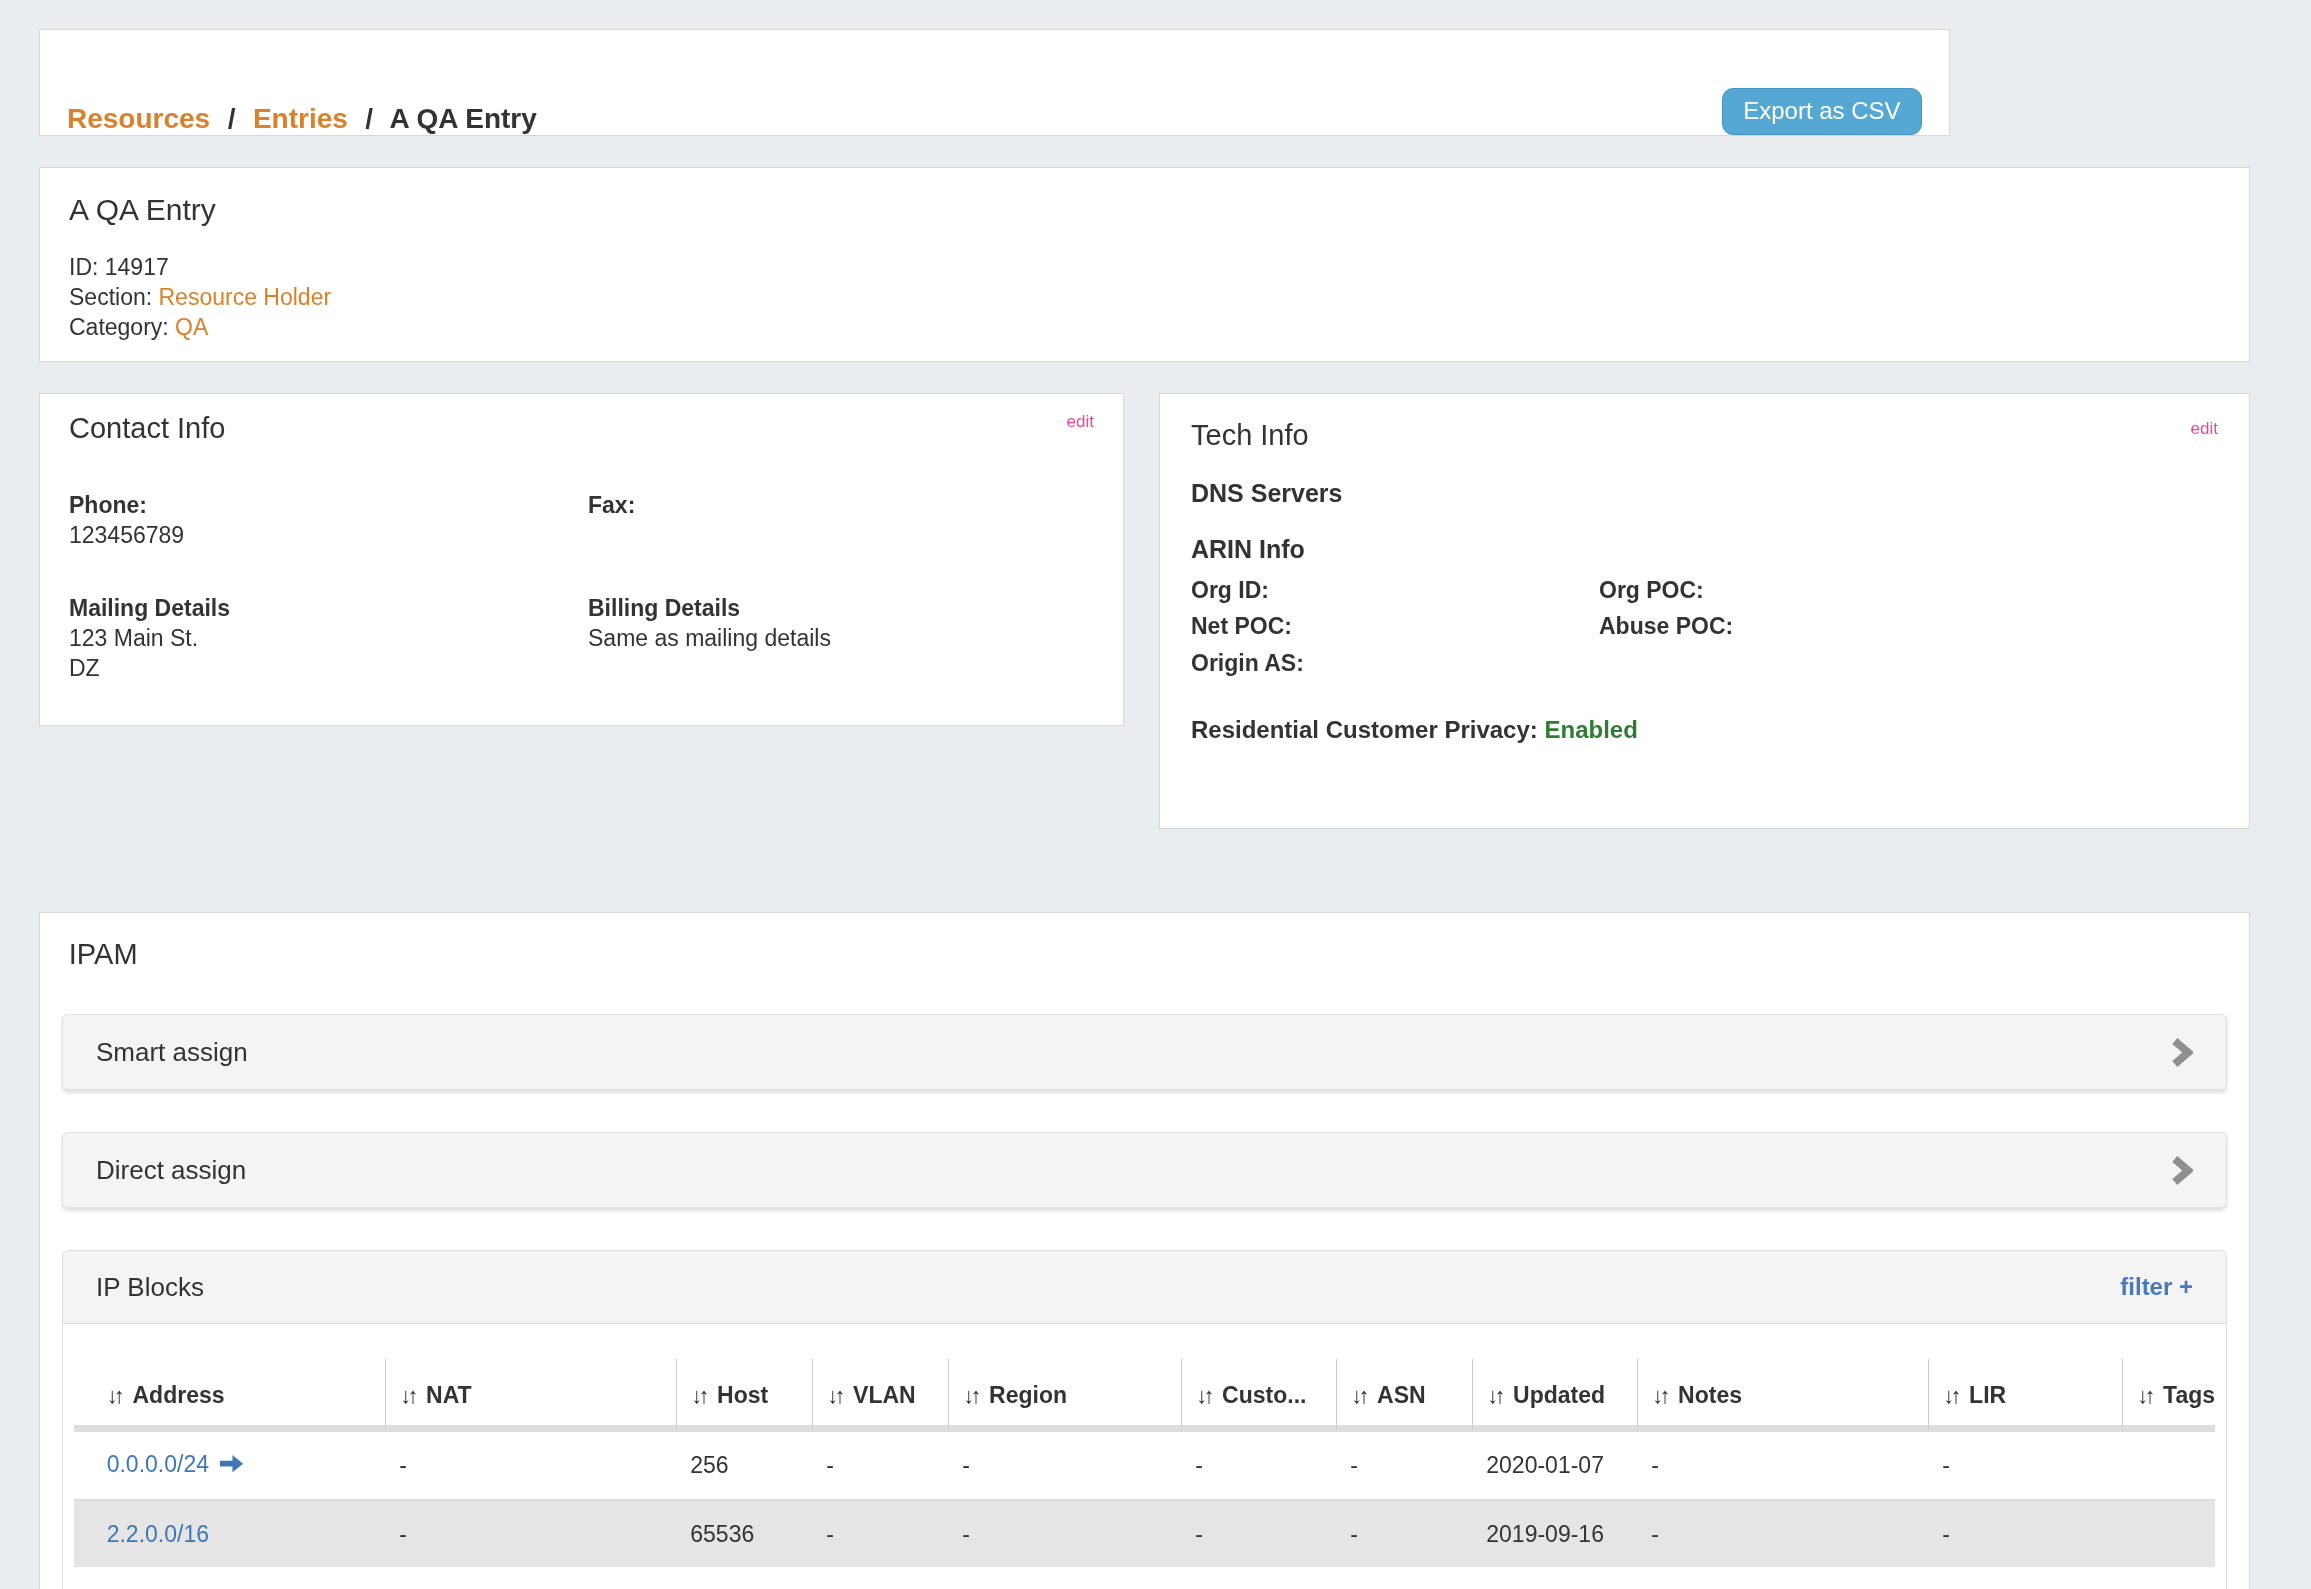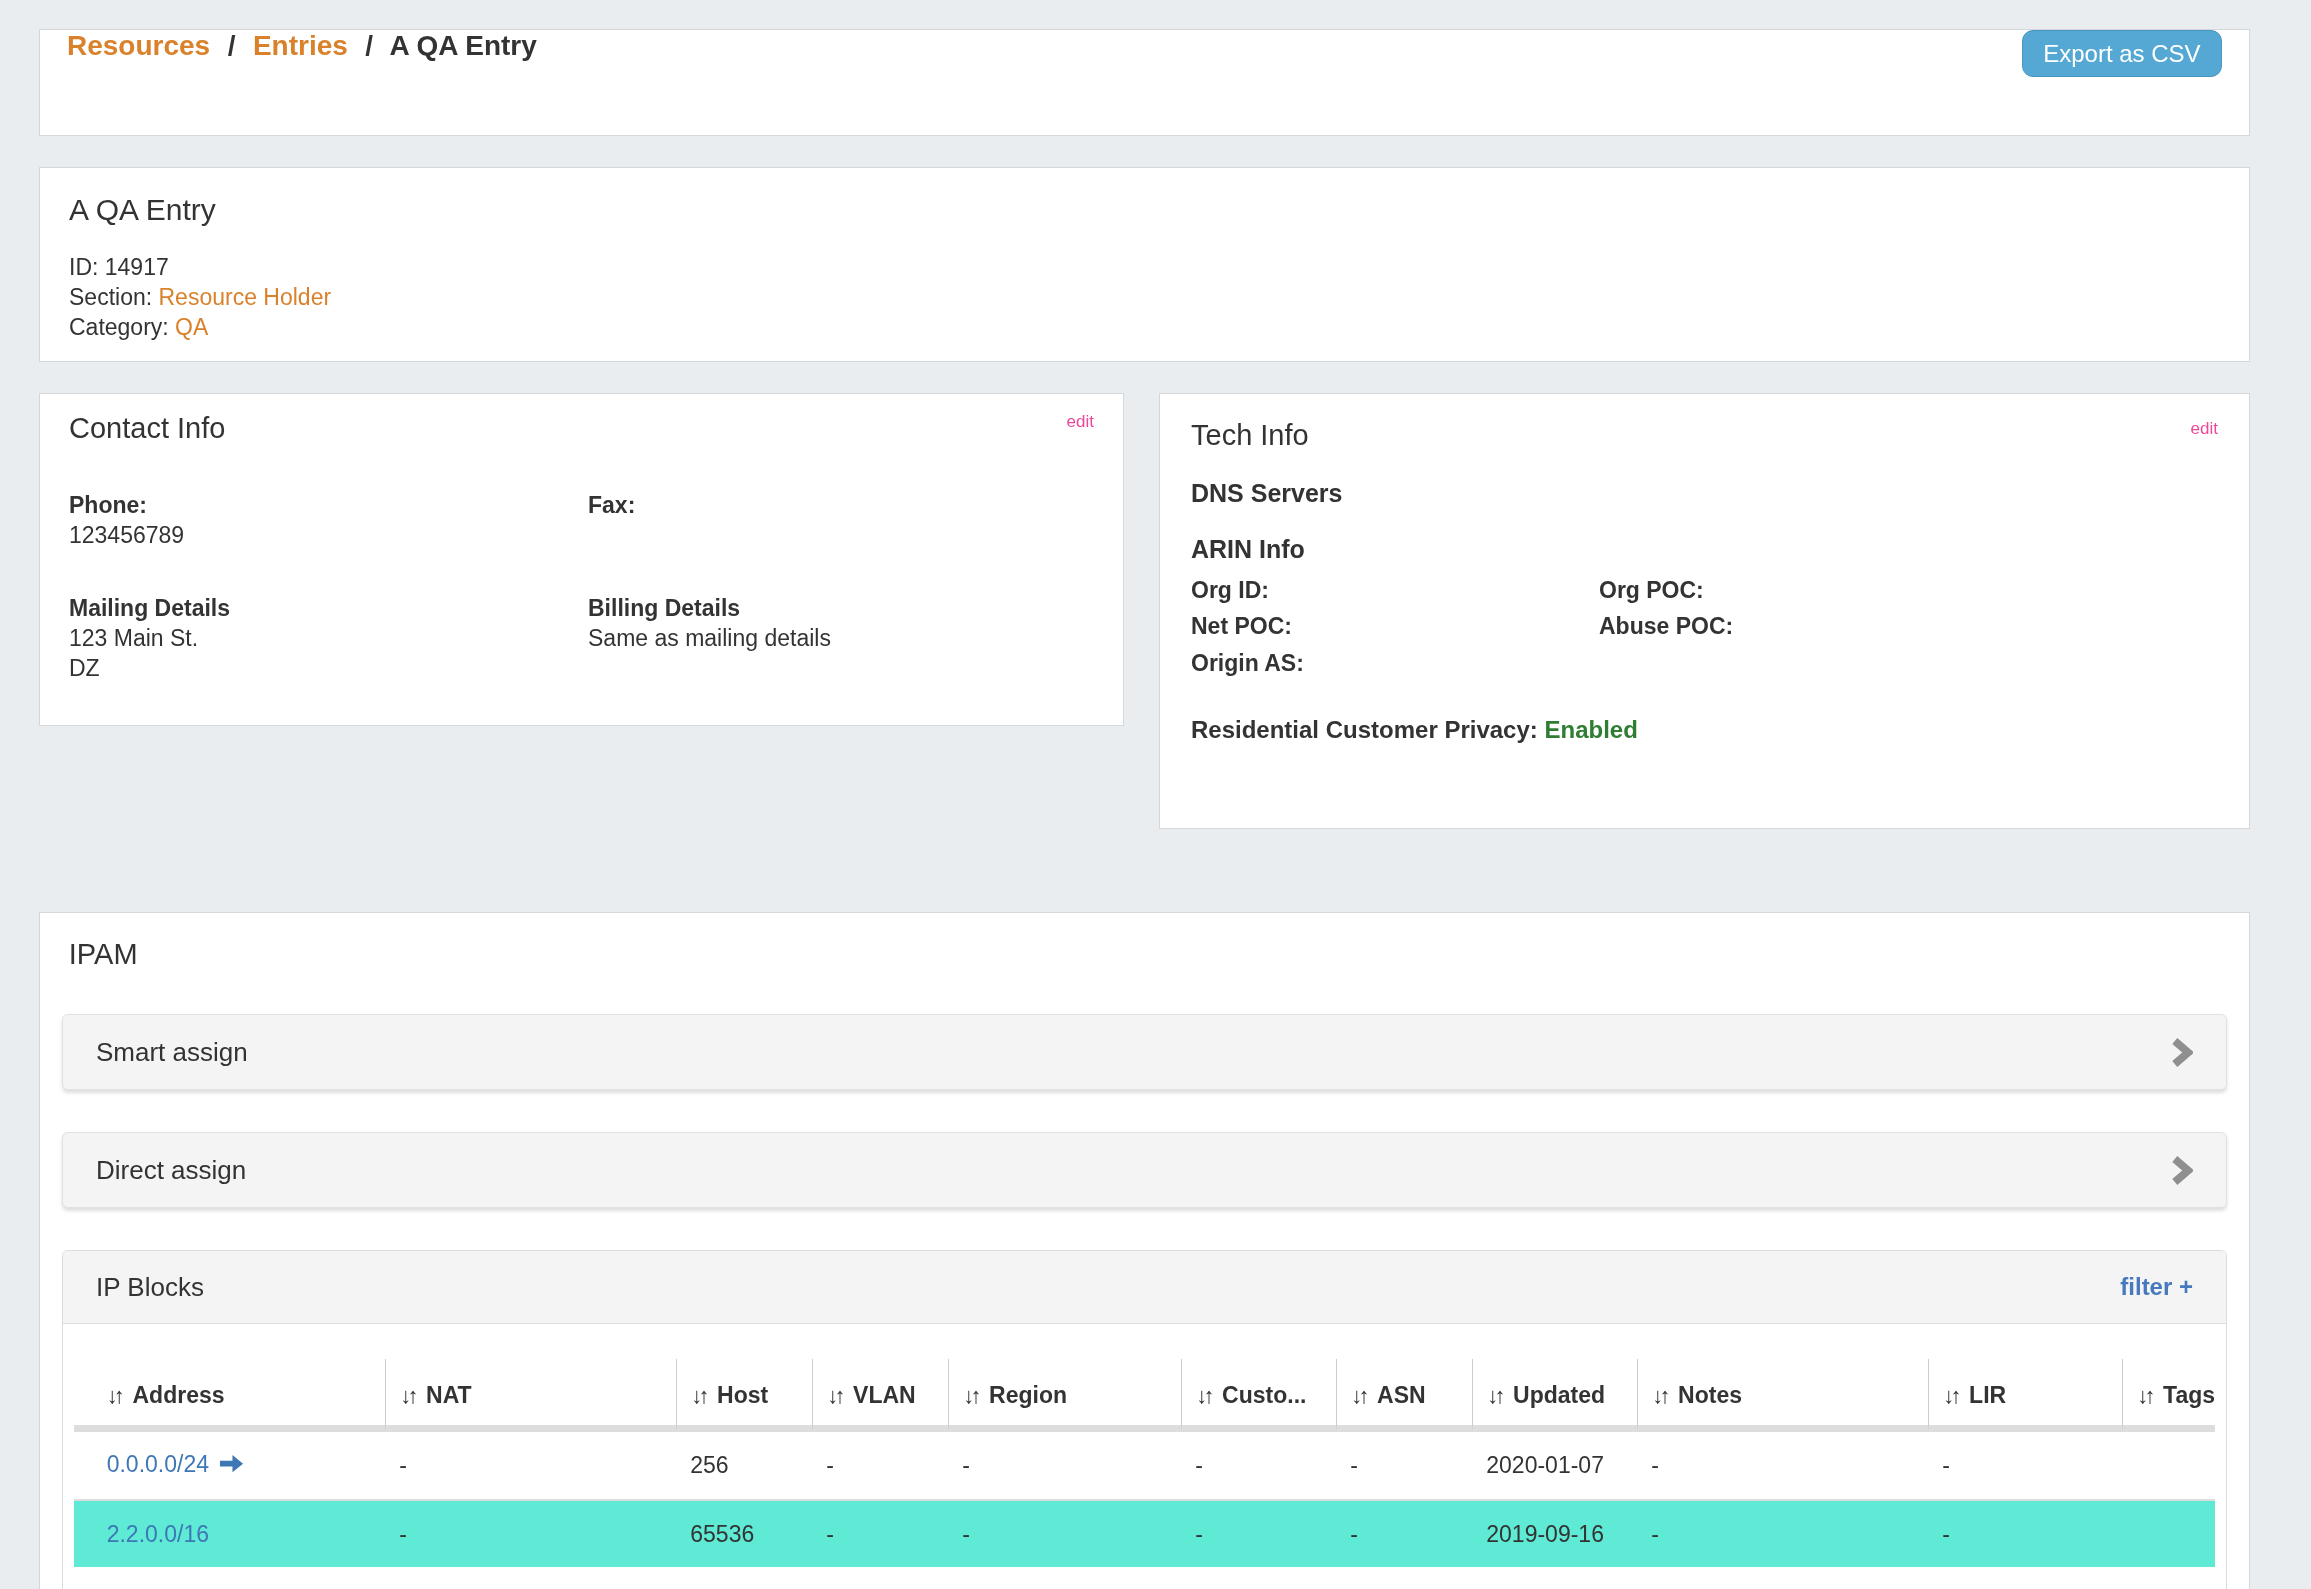--- a/index.html
+++ b/index.html
@@ -4,21 +4,21 @@
 <style>
   * { box-sizing: border-box; }
   html,body { margin:0; padding:0; background:#e9edf0; }
   #page {
     position:relative; width:2311px; height:1589px; overflow:hidden;
     font-family:"Liberation Sans", sans-serif; color:#333; background:#e9edf0;
   }
   .panel { position:absolute; background:#fff; border:1px solid #d4d8da; }
 
   
-  .topbar { left:39px; top:29px; width:2211px; height:107px; display:flex; align-items:flex-start; padding:0 27px; }
+  .topbar { left:39px; top:29px; width:1911px; height:107px; display:flex; align-items:flex-end; padding:0 27px; }
   .crumbs { font-size:28px; font-weight:bold; white-space:nowrap; }
   .crumb-link { color:#d9822b; text-decoration:none; cursor:pointer; }
   .crumb-sep { color:#333; margin:0 9.7px; }
   .crumb-current { color:#333; }
   .btn-export {
     margin-left:auto; background:#55a8d3; border:1px solid #4796c2; color:#fff;
     font-size:24px; line-height:1; padding:10.7px 20.4px; border-radius:11px; cursor:pointer;
     font-family:"Liberation Sans", sans-serif;
   }
 
@@ -64,21 +64,21 @@
   .table-wrap { margin:35px 10.7px 0 10.7px; overflow:hidden; }
   table.ipb { border-collapse:separate; border-spacing:0; table-layout:fixed; width:2203px; }
   table.ipb th {
     text-align:left; font-size:23px; font-weight:bold; color:#333; white-space:nowrap; overflow:hidden;
     padding:23px 7.8px 15.5px 14.6px; border-bottom:7.8px solid #ddd;
   }
   table.ipb th + th { border-left:1px solid #ccc; }
   table.ipb td { font-size:23px; color:#333; white-space:nowrap; overflow:hidden; padding:19.4px 7.8px 19.4px 14.6px; }
   table.ipb th.c-first, table.ipb td.c-first { padding-left:33px; }
   tr.rule td { border-bottom:2.9px solid #ddd; }
-  tr.hl td { background:#5eead4; }
+  tr.hl td { background:#e5e5e5; }
   .sort-ic { font-weight:bold; letter-spacing:-3.9px; margin-right:11.6px; font-size:22px; }
   .ip-link { color:#3e77b5; text-decoration:none; cursor:pointer; }
   .goto-arrow { margin-left:9.7px; vertical-align:-1.9px; cursor:pointer; }
 </style>
 </head>
 <body>
 
 <div id="page">
 
   <div class="panel topbar">

